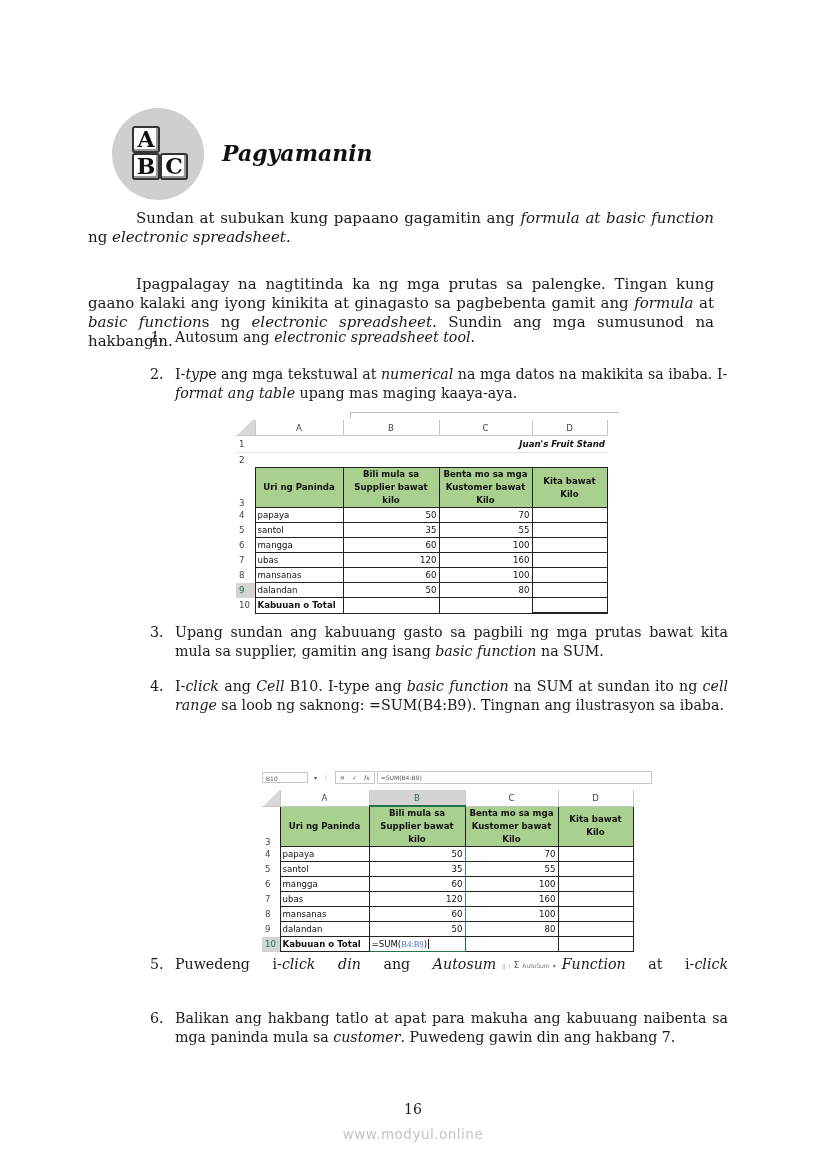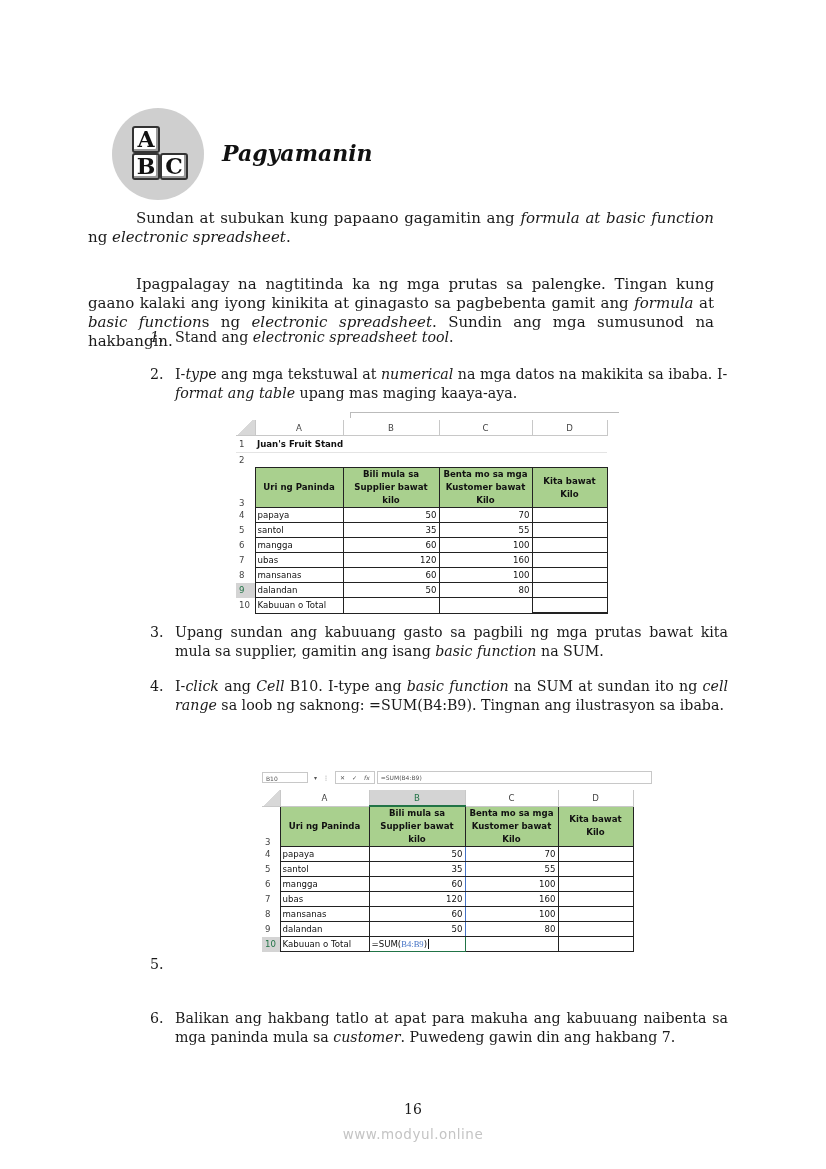--- a/index.html
+++ b/index.html
@@ -28,22 +28,22 @@
   .sheet table { border-collapse: collapse; table-layout: fixed; }
   .sheet td { padding: 0 2px; font-size: 8.6px; height: 14px; white-space: nowrap; overflow: hidden; }
   .rowhdr { color: #444; text-align: left; font-size: 8.6px; padding-left: 3px !important; }
   .colhdr { text-align: center; color: #444; font-size: 8.2px; border-bottom: 1px solid #c8c8c8; height: 15px !important; }
   .colhdr.sel { background: #d4d4d4; color: #217346; border-bottom: 2px solid #217346; }
   .rowhdr.sel { background: #d4d4d4; color: #217346; }
   .grid { border: 1px solid #222; }
   .hdrcell { background: #a9d08e; font-weight: bold; text-align: center; white-space: normal !important;
              line-height: 13px; border: 1px solid #222; font-size: 8.4px; }
   .num-cell { text-align: right; }
-  .bold { font-weight: normal; margin-top: 48px; }
-  .titlecell { font-weight: bold; text-align: left; font-size: 10px; }
+  .bold { font-weight: bold; margin-top: 48px; }
+  .titlecell { font-weight: bold; text-align: right; font-size: 10px; font-style: italic; }
 
   .fbar { display: flex; align-items: center; font-family: "DejaVu Sans", sans-serif; font-size: 6px; color: #555; }
   .namebox { width: 46px; height: 11px; border: 1px solid #c8c8c8; padding-left: 3px; line-height: 11px; box-sizing: border-box; }
 
   .pageno { left: 0; width: 826px; top: 1101px; text-align: center; font-size: 14px; }
   .watermark { left: 0; width: 826px; top: 1126px; text-align: center; font-family: "DejaVu Sans", sans-serif;
                font-size: 13.5px; color: #c4c4c4; letter-spacing: 0.5px; }
   .autosum-inline { display: inline-flex; align-items: center; gap: 3px; font-family: "DejaVu Sans", sans-serif;
                     font-size: 6px; color: #777; vertical-align: middle; margin: 0 6px; }
 </style>
@@ -59,21 +59,21 @@
 
 <div class="abs para" style="top:209px;">
   <span class="indent"></span><span>Sundan at subukan kung papaano gagamitin ang </span><i>formula at basic function</i><span> ng </span><i>electronic spreadsheet</i><span>.</span>
 </div>
 <div class="abs para" style="top:259px;margin-top:16px;">
   <span class="indent"></span><span>Ipagpalagay na nagtitinda ka ng mga prutas sa palengke. Tingan kung gaano kalaki ang iyong kinikita at ginagasto sa pagbebenta gamit ang </span><i>formula</i><span> at </span><i>basic function</i><span>s ng </span><i>electronic spreadsheet</i><span>. Sundin ang mga sumusunod na hakbangin.</span>
 </div>
 
 <div class="abs item" style="top:328px;">
   <span class="num" style="font-style:italic;">1.</span>
-  <span class="txt"><span>Stand ang </span><i>electronic spreadsheet tool</i><span>.</span></span>
+  <span class="txt"><span>Autosum ang </span><i>electronic spreadsheet tool</i><span>.</span></span>
 </div>
 
 <div class="abs item" style="top:365px;">
   <span class="num">2.</span>
   <span class="txt" style="text-align:left;"><span>I-</span><i>typ</i><span>e ang mga tekstuwal at </span><i>numerical</i><span> na mga datos na makikita sa ibaba. I-</span><i>format ang table</i><span> upang mas maging kaaya-aya.</span></span>
 </div>
 
 <div class="abs sheet" style="left:236px; top:412px;">
   <div style="position:absolute; left:114px; top:0; width:268px; height:5px; border-top:1px solid #bbb; border-left:1px solid #bbb;"></div>
   <table style="margin-top:8px;">
@@ -261,20 +261,27 @@
       <td style="border:1.5px solid #217346;"><span>=SUM(</span><span style="color:#4472c4;font-family:Liberation Serif, serif;">B4:B9</span><span>)</span><span style="border-left:1px solid #111; margin-left:1px;"></span></td>
       <td class="grid"></td>
       <td class="grid"></td>
     </tr>
   </tbody>
     </table>
 </div>
 
 <div class="abs item" style="top:955px;">
   <span class="num">5.</span>
+  <span class="txt" style="text-align:justify; text-align-last:justify; word-spacing:18px;"><span>Puwedeng i-</span><i>click</i><span> </span><i>din</i><span> ang </span><i>Autosum</i><span class="autosum-inline">
+        <span>▯</span>
+        <span style="color:#bbb;">|</span>
+        <span style="font-size:9px; color:#555;">Σ</span>
+        <span>AutoSum</span>
+        <span>▾</span>
+      </span><i>Function</i><span> at i-</span><i>click</i></span>
 </div>
 
 <div class="abs item" style="top:1009px;">
   <span class="num">6.</span>
   <span class="txt"><span>Balikan ang hakbang tatlo at apat para makuha ang kabuuang naibenta sa mga paninda mula sa </span><i>customer</i><span>. Puwedeng gawin din ang hakbang 7.</span></span>
 </div>
 
 <div class="abs pageno">16</div>
 <div class="abs watermark">www.modyul.online</div>
 

